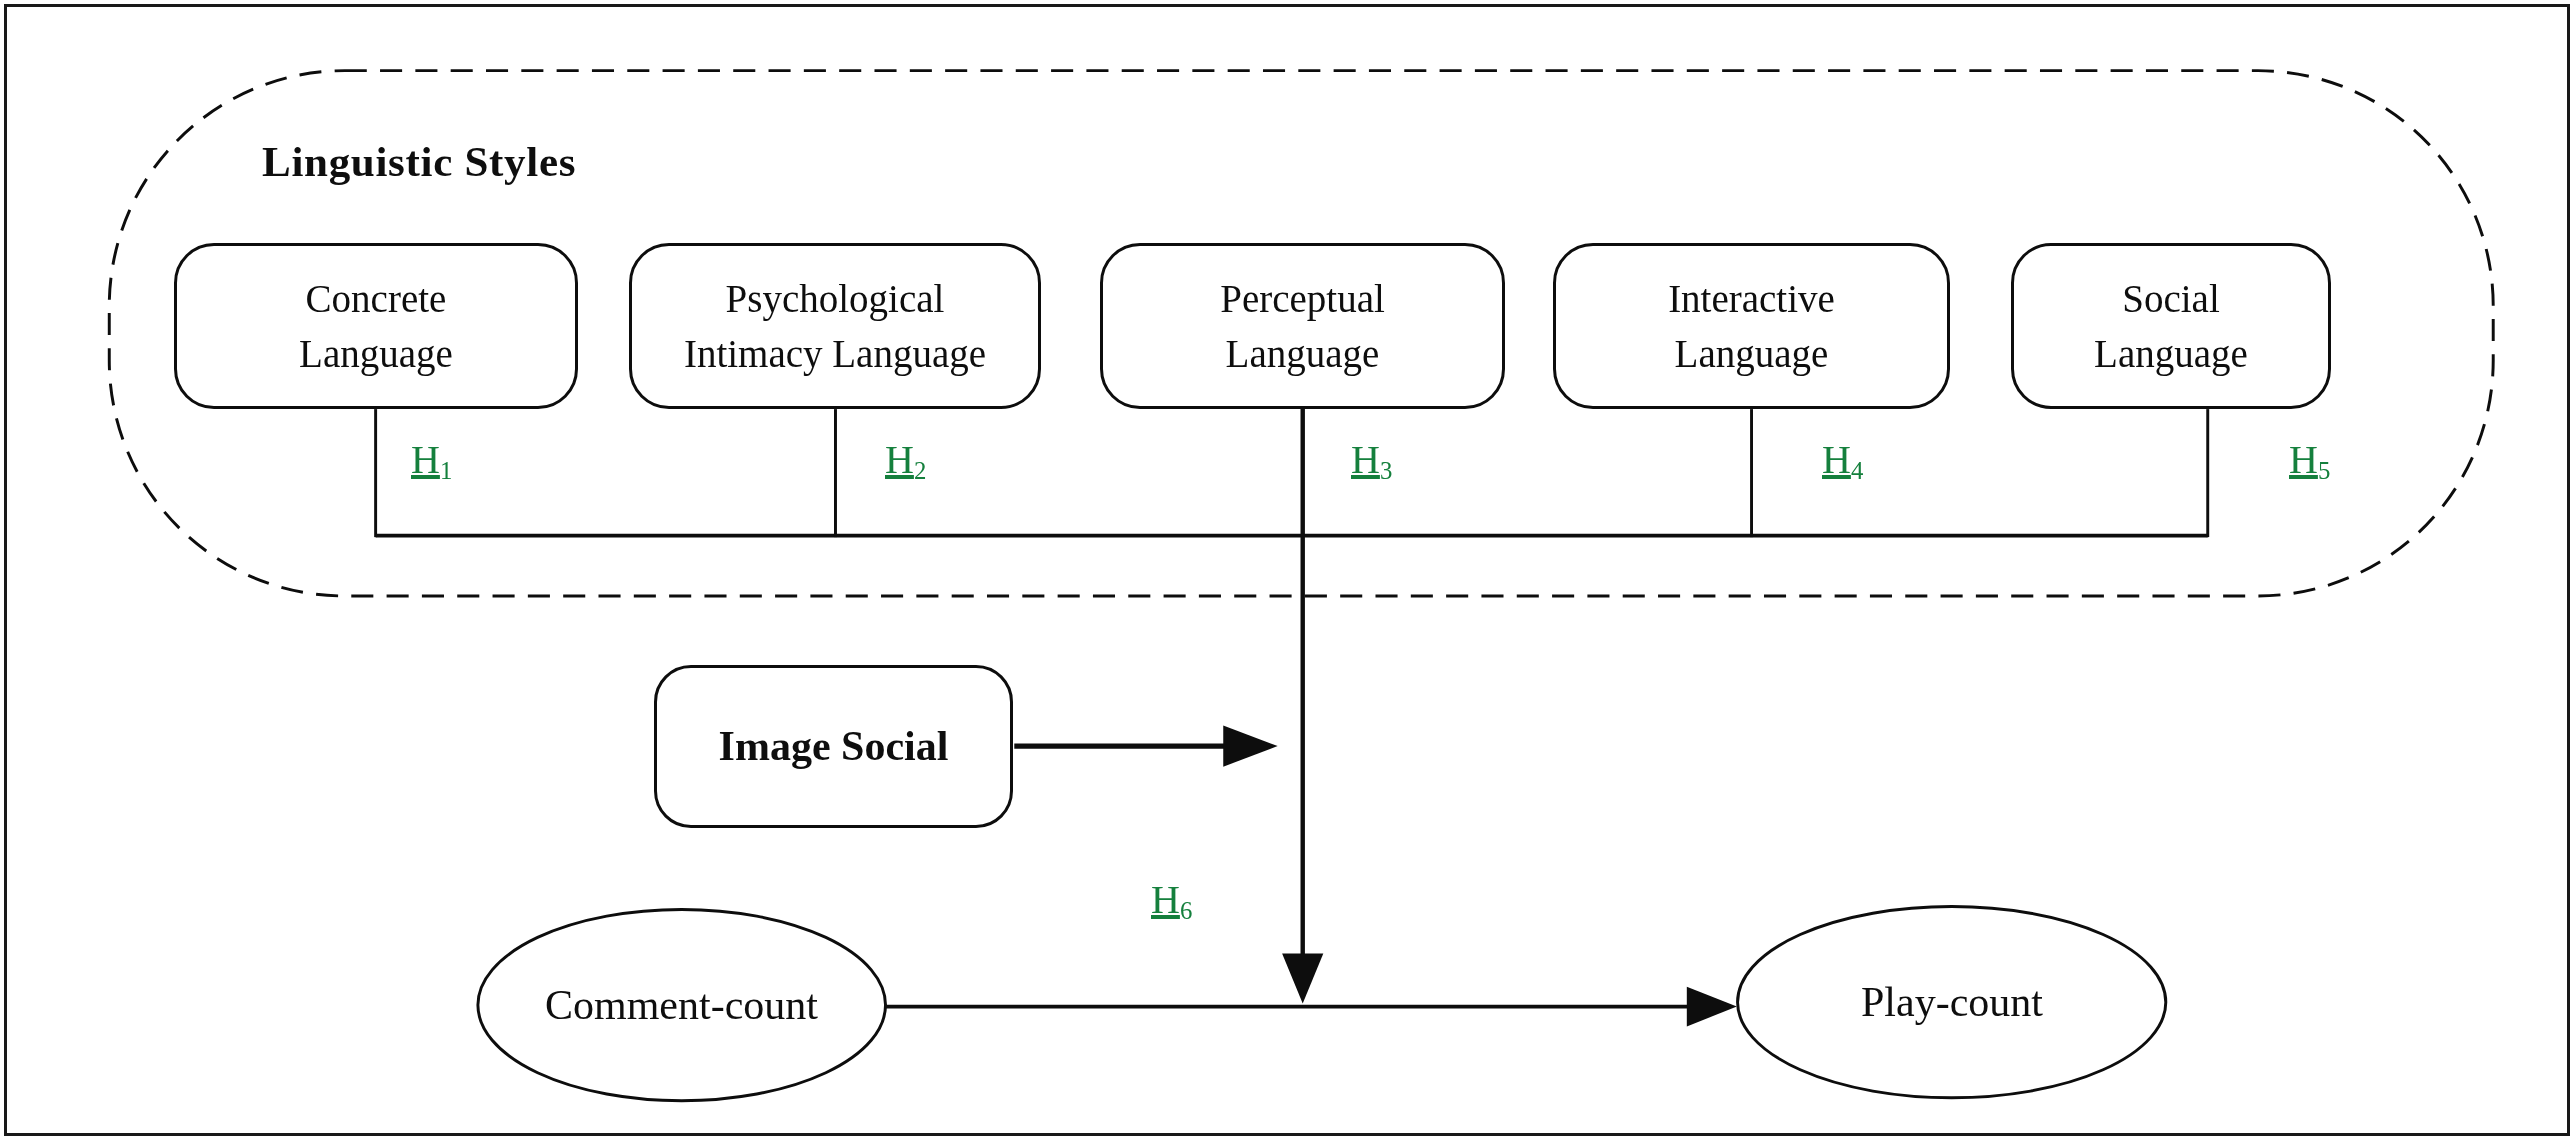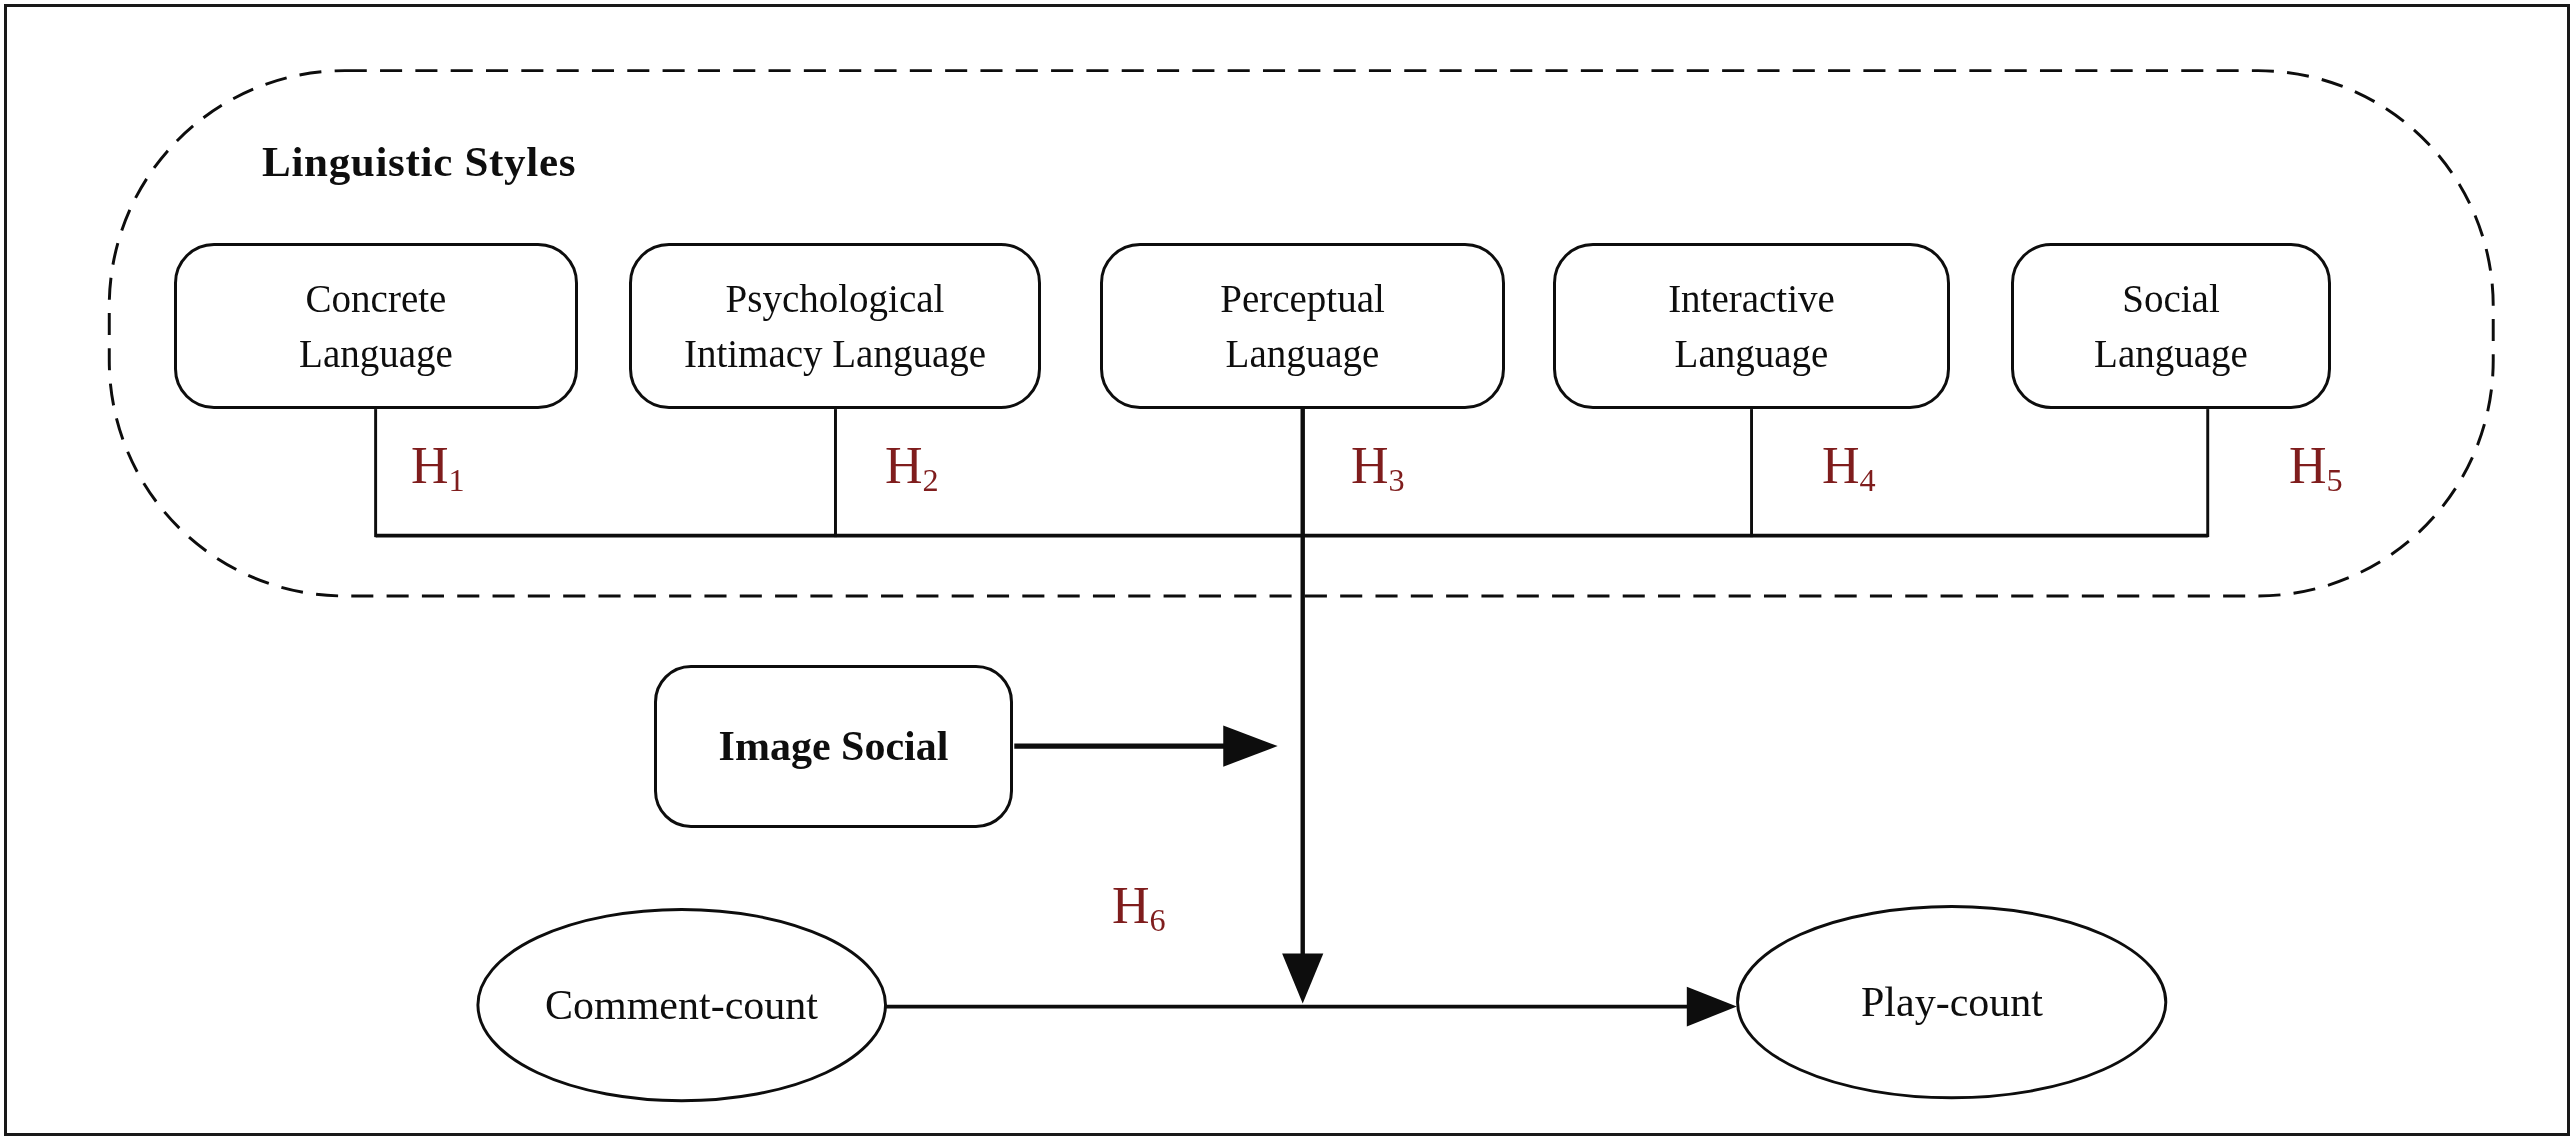--- a/index.html
+++ b/index.html
@@ -49,22 +49,23 @@
   .container-title {
     position: absolute;
     left: 262px;
     top: 137px;
     font-size: 43px;
     font-weight: bold;
     letter-spacing: 0.7px;
   }
   .hyp-label {
     position: absolute;
-    font-size: 52px;
-    color: #7f1d1d;
+    font-size: 40px;
+    color: #15803d;
+    text-decoration: underline;
   }
   .hyp-label sub {
     font-size: 0.62em;
     line-height: 0;
     vertical-align: -0.25em;
   }
   .ellipse-label {
     position: absolute;
     display: flex;
     align-items: center;
@@ -160,21 +161,21 @@
   <div class="hyp-label" style="left:1822px; top:436px;">
     <span>H</span><sub>4</sub>
   </div>
   <div class="hyp-label" style="left:2289px; top:436px;">
     <span>H</span><sub>5</sub>
   </div>
 
   <div class="moderator-box">
     <div class="box-label">Image Social</div>
   </div>
-  <div class="hyp-label" style="left:1112px; top:876px;">
+  <div class="hyp-label" style="left:1151px; top:876px;">
     <span>H</span><sub>6</sub>
   </div>
 
   <div class="ellipse-label" style="left:478px; top:910px; width:407px; height:190px;">Comment-count</div>
   <div class="ellipse-label" style="left:1738px; top:907px; width:428px; height:190px;">Play-count</div>
 
 </div>
 
 
 </body></html>

